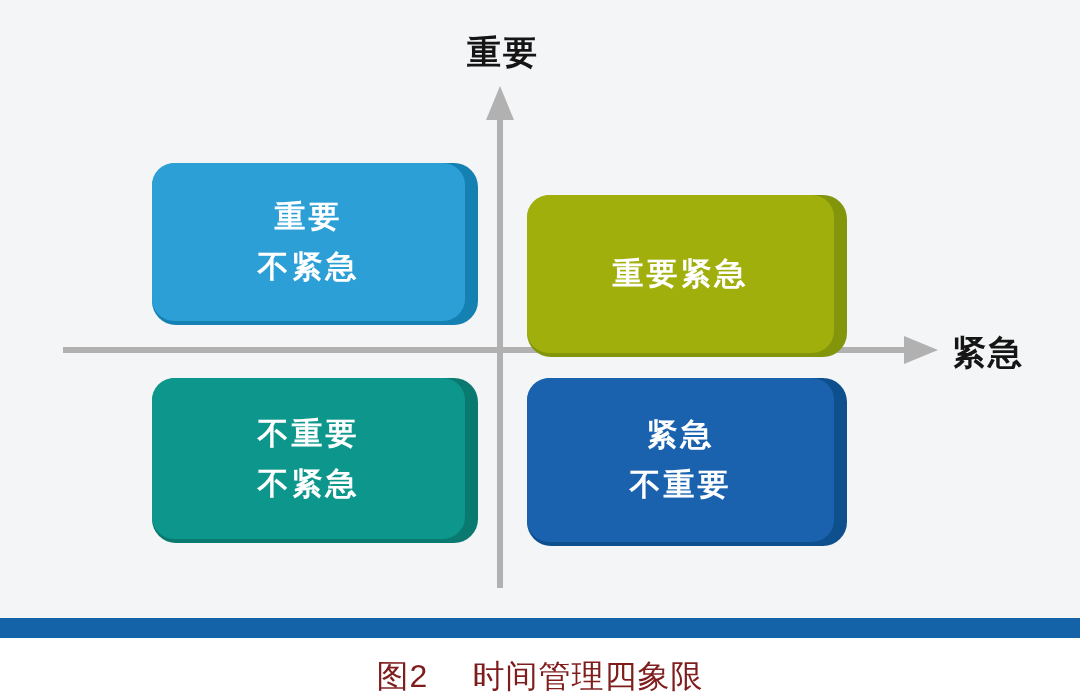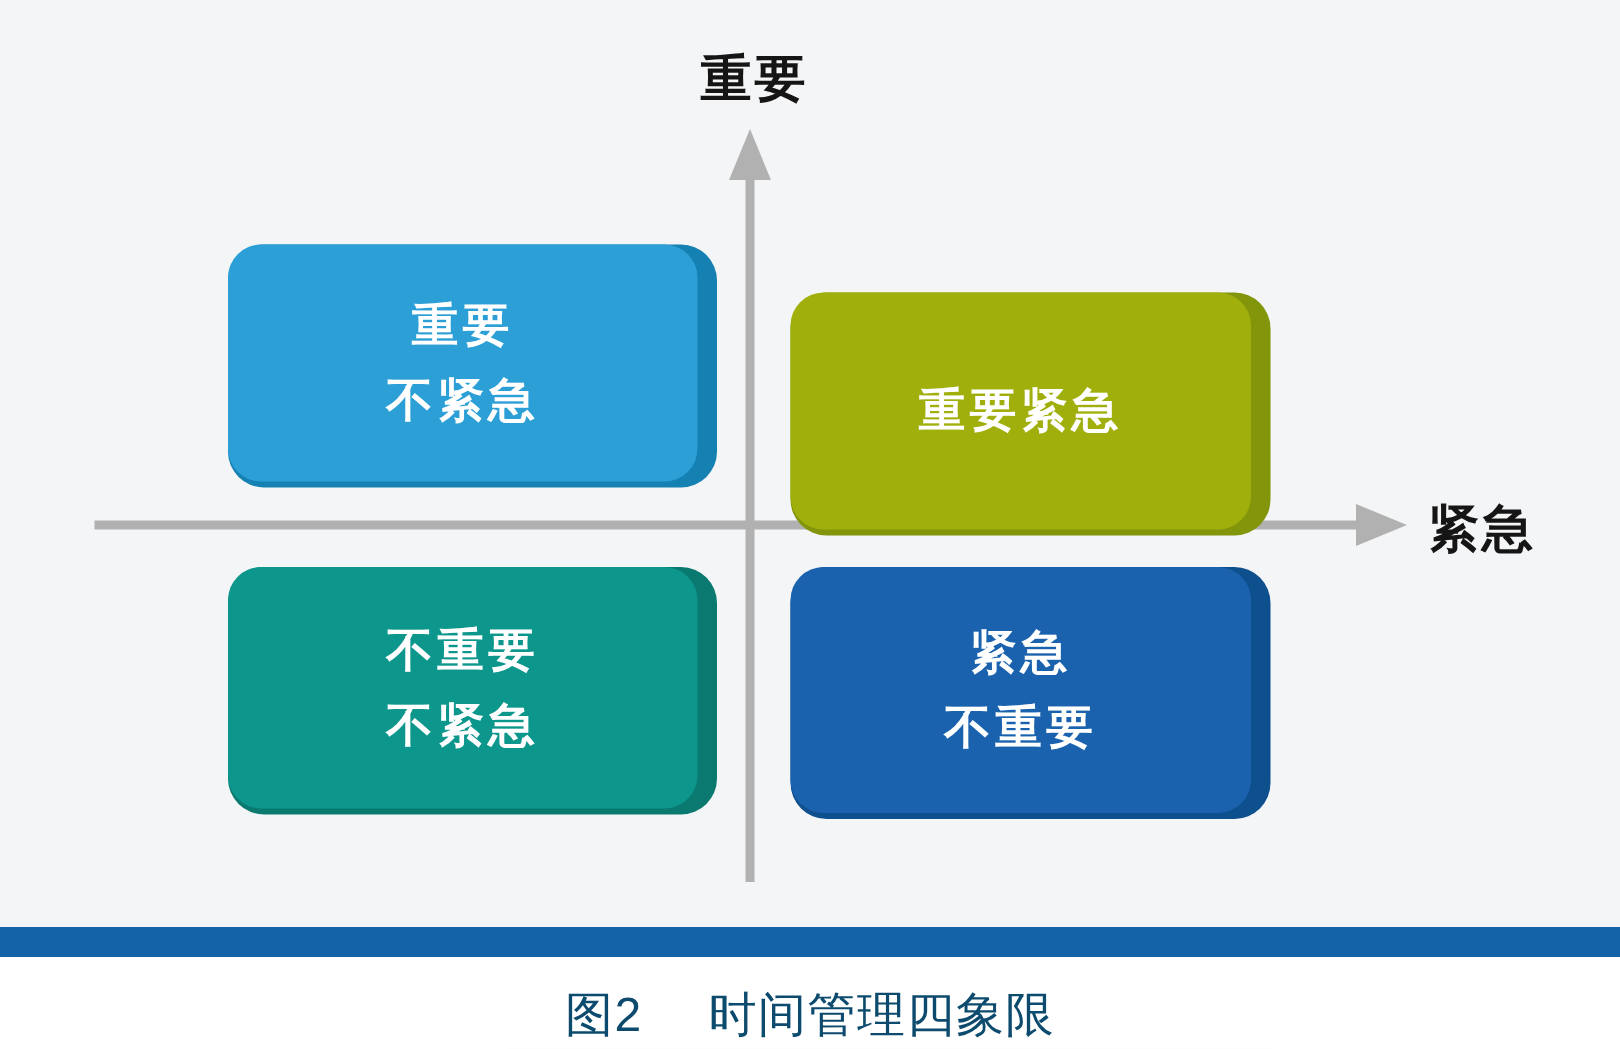--- a/index.html
+++ b/index.html
@@ -101,21 +101,21 @@
     left: 0; top: 618px;
     width: 1080px; height: 20px;
     background: #1463a8;
   }
   .caption {
     position: absolute;
     left: 0; top: 655px;
     width: 1080px;
     text-align: center;
     font-size: 32px;
-    color: #0c4a6e;
+    color: #7f1d1d;
     letter-spacing: 1px;
   }
   .caption .fig-label { margin-right: 44px; }
 </style>
 </head>
 <body>
 
 <div class="stage">
 
   <div class="bg-top" style="background: rgb(244, 245, 246);"></div>

